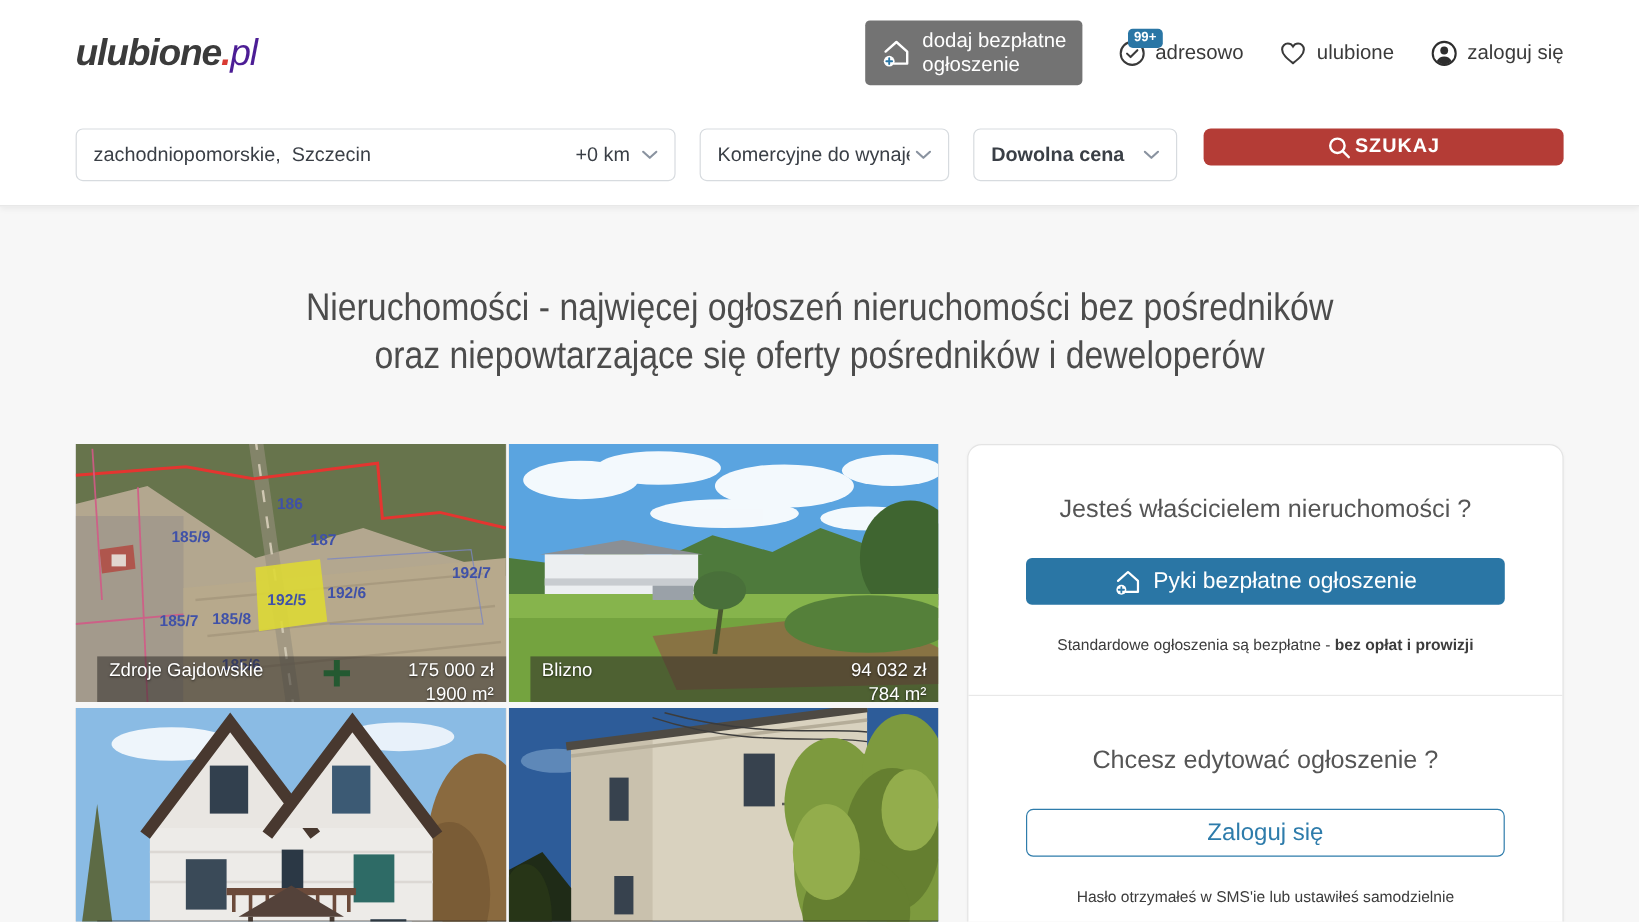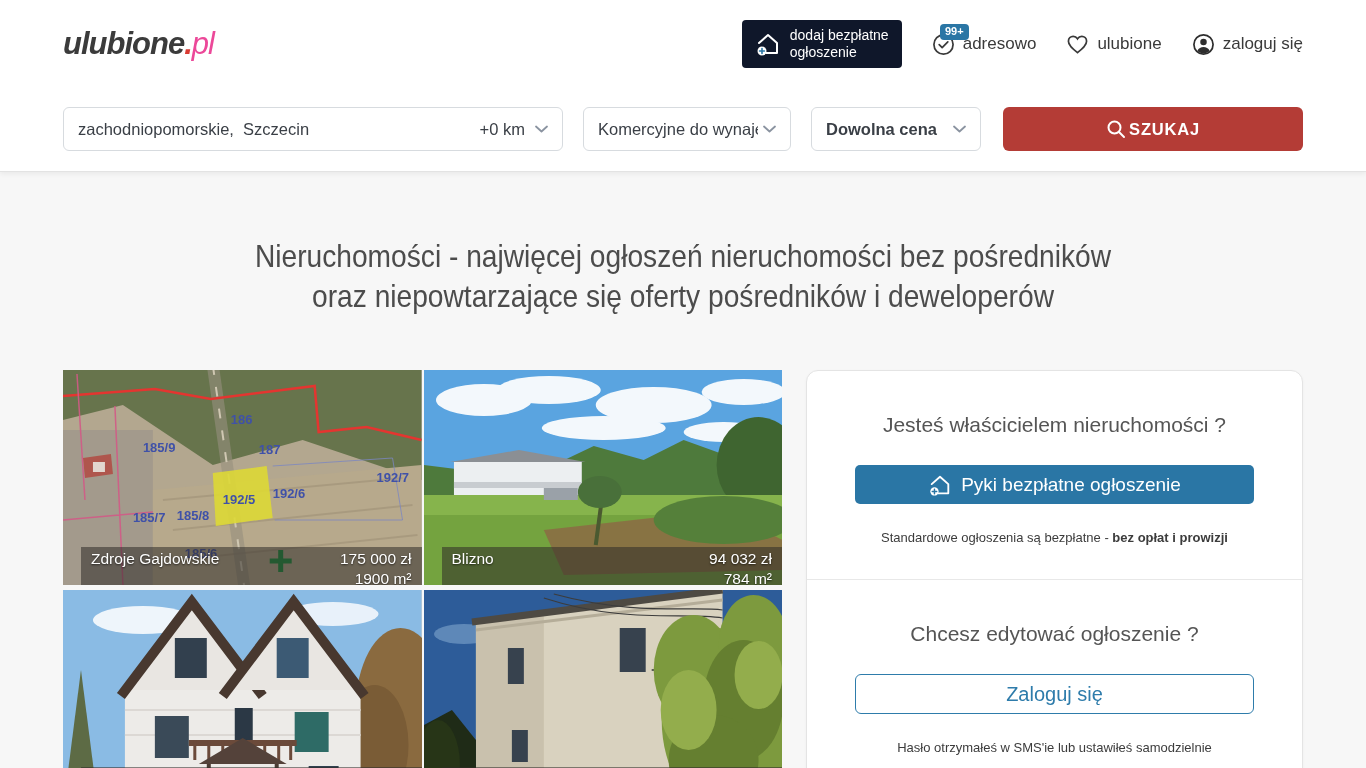--- a/index.html
+++ b/index.html
@@ -12,27 +12,27 @@
 
   
   .top-zone { background:#fff; border-bottom:1px solid #e3e3e3;
               box-shadow:0 2px 5px rgba(0,0,0,.06); }
 
   
   .header { height:88px; display:flex; align-items:center; justify-content:space-between; }
   .logo { font-size:31px; font-style:italic; letter-spacing:-1px; cursor:pointer; }
   .logo .lg-name { font-weight:700; color:#3b3b3b; }
   .logo .lg-dot  { font-weight:700; color:#d93a32; }
-  .logo .lg-tld  { font-weight:400; color:#ec4899; }
+  .logo .lg-tld  { font-weight:400; color:#4c1d95; }
 
   .hdr-right { display:flex; align-items:center; gap:30px; }
   .add-btn {
     display:flex; align-items:center; gap:9px;
-    background:#0f172a; color:#fff; border:none; border-radius:4px;
-    padding:7px 13px; font-size:14px; line-height:1.2; cursor:pointer;
+    background:#737373; color:#fff; border:none; border-radius:4px;
+    padding:7px 13px; font-size:17px; line-height:1.2; cursor:pointer;
     font-family:"Liberation Sans", sans-serif; text-align:left;
   }
   .hdr-item { display:flex; align-items:center; gap:8px; font-size:17px; color:#3a3a3a; cursor:pointer; }
   .icon-wrap { position:relative; display:inline-flex; }
   .badge {
     position:absolute; top:-9px; right:-14px;
     background:#2a76a5; color:#fff; font-size:11px; font-weight:700;
     padding:1.5px 5px; border-radius:4px; line-height:1.25;
   }
 
@@ -43,21 +43,21 @@
     display:flex; align-items:center; padding:0 14px; font-size:16.5px; color:#3a3f46;
     cursor:pointer;
   }
   .loc-box { width:500px; justify-content:space-between; }
   .loc-text { white-space:pre; color:#3a3f46; }
   .radius { display:flex; align-items:center; gap:10px; color:#3a3f46; }
   .cat-box { width:208px; justify-content:space-between; }
   .cat-box .val { white-space:nowrap; overflow:hidden; max-width:160px; }
   .price-box { width:170px; justify-content:space-between; margin-right:2px;font-weight:bold; }
   .search-btn {
-    width:300px; height:44px; background:#b43c36; border:none; border-radius:6px;
+    width:300px; height:31px; background:#b43c36; border:none; border-radius:6px;
     color:#fff; font-size:16.5px; font-weight:700; letter-spacing:.8px;
     display:flex; align-items:center; justify-content:center; gap:3px; cursor:pointer;
     font-family:"Liberation Sans", sans-serif;
   }
 
   
   .hero { padding:64px 0 54px 0; }
   .hero h1 {
     font-size:32px; line-height:40px; font-weight:400; color:#4c4c4c;
     text-align:center; transform:scaleX(.88); transform-origin:center;

